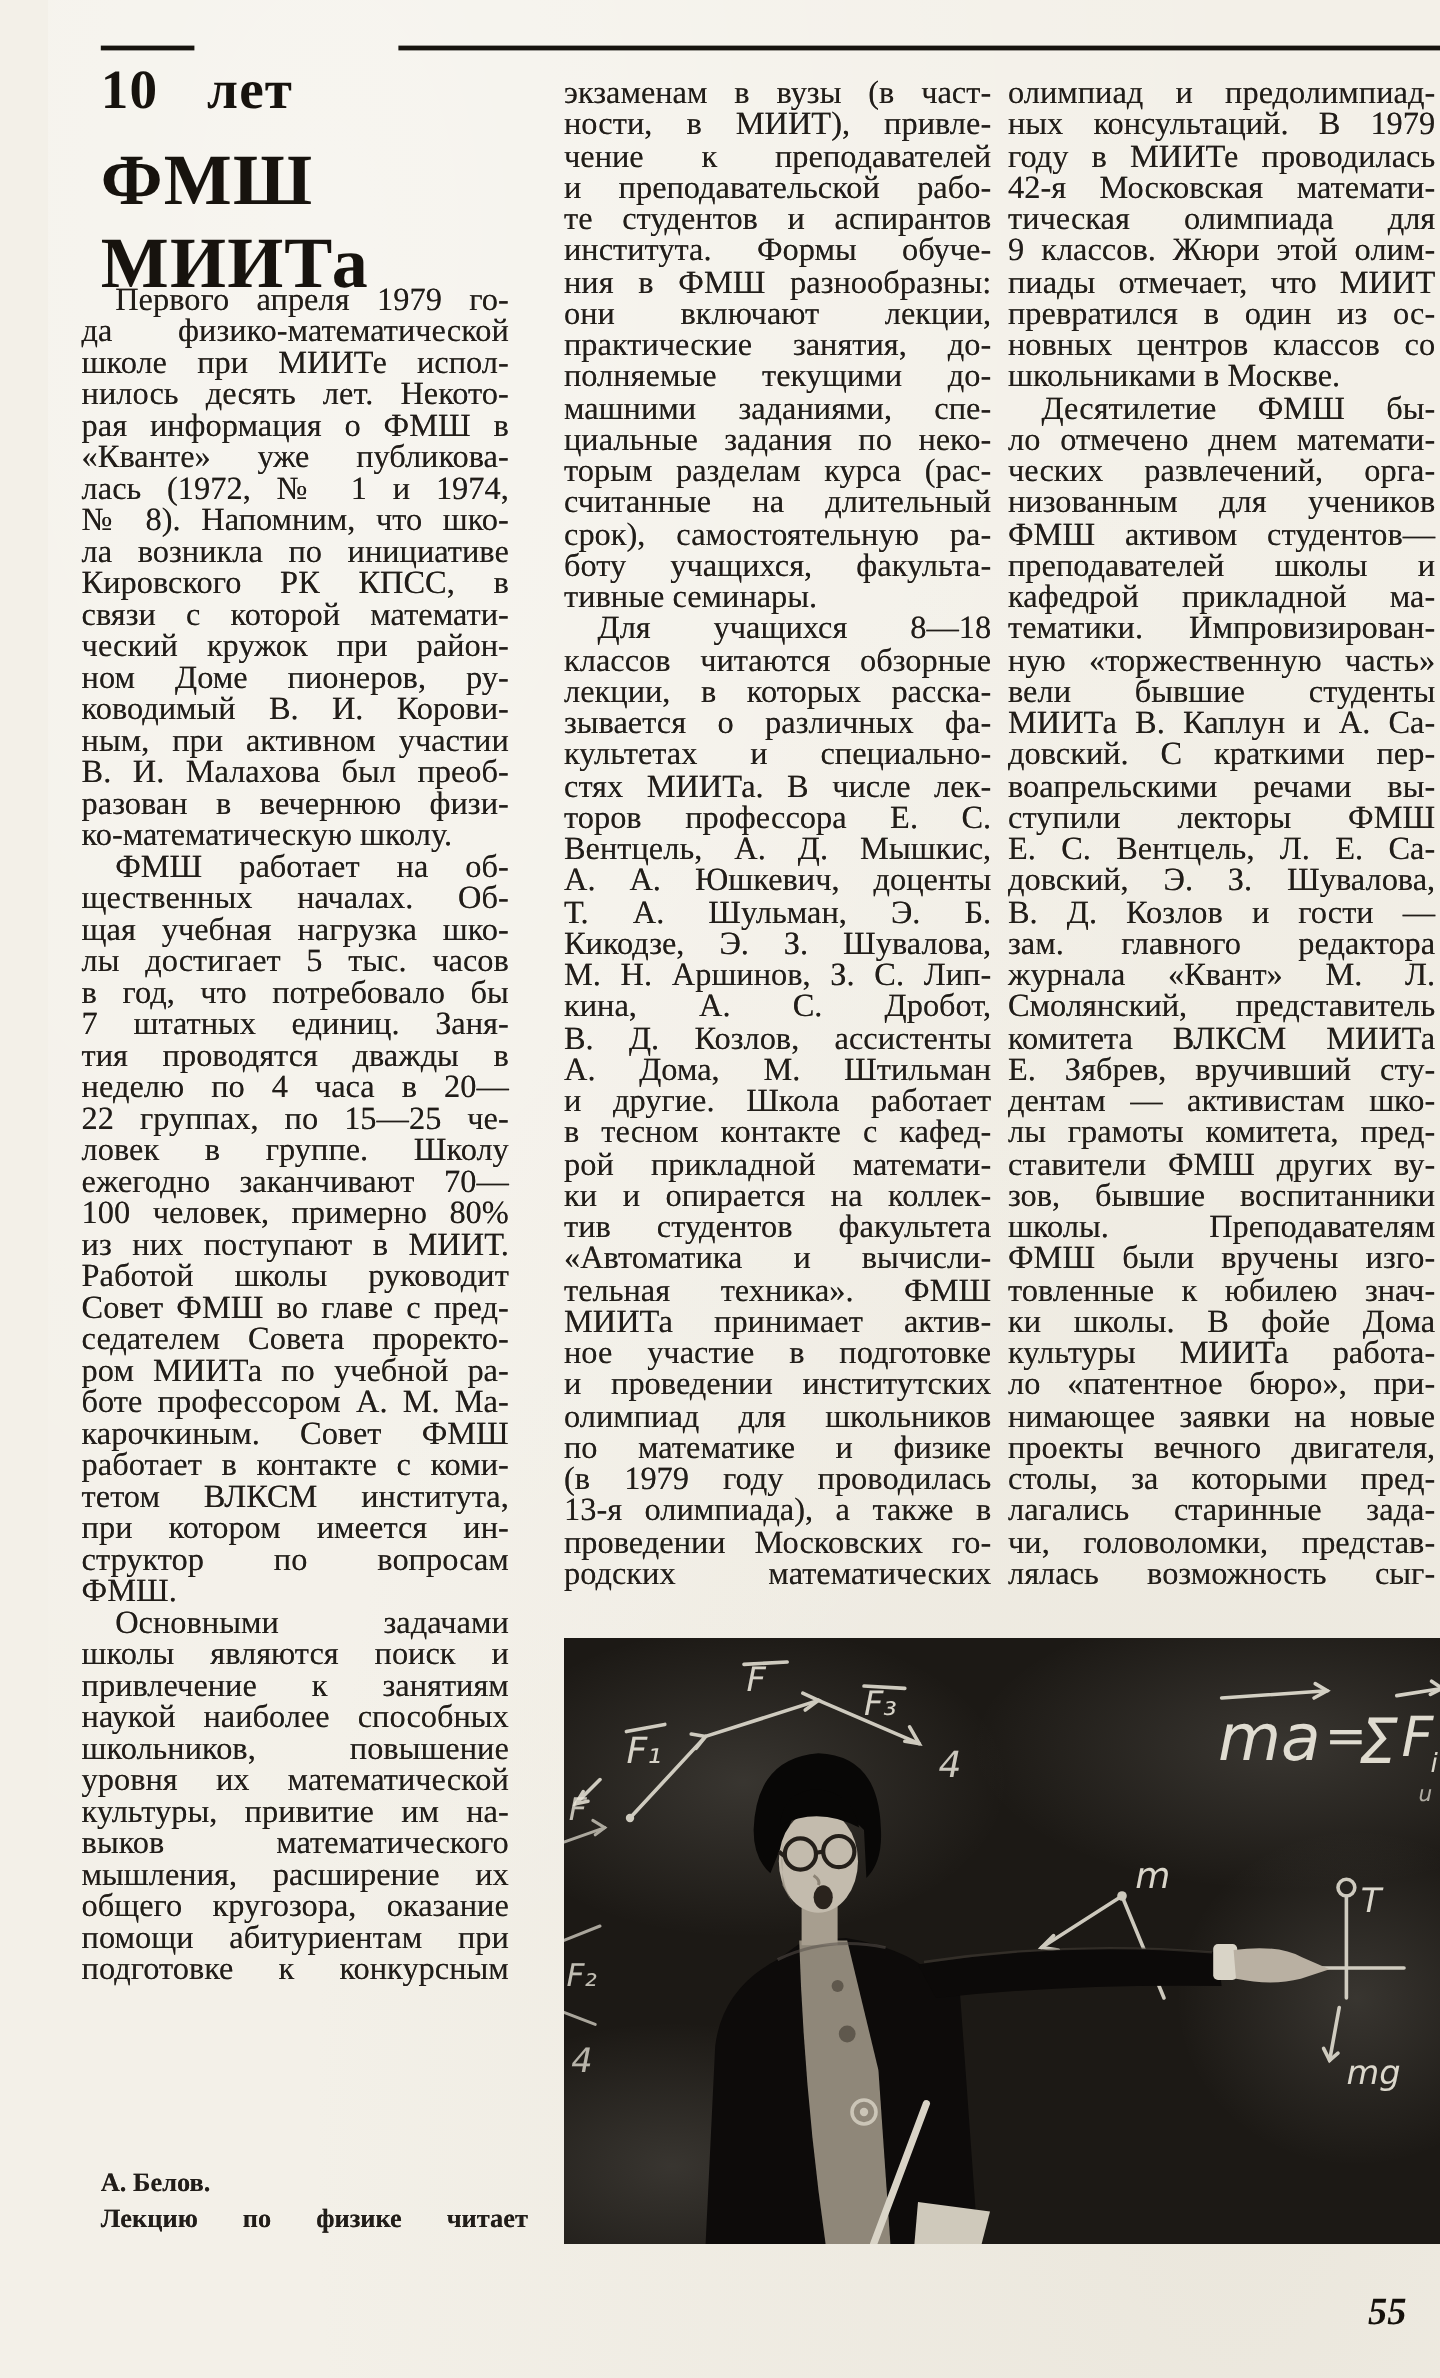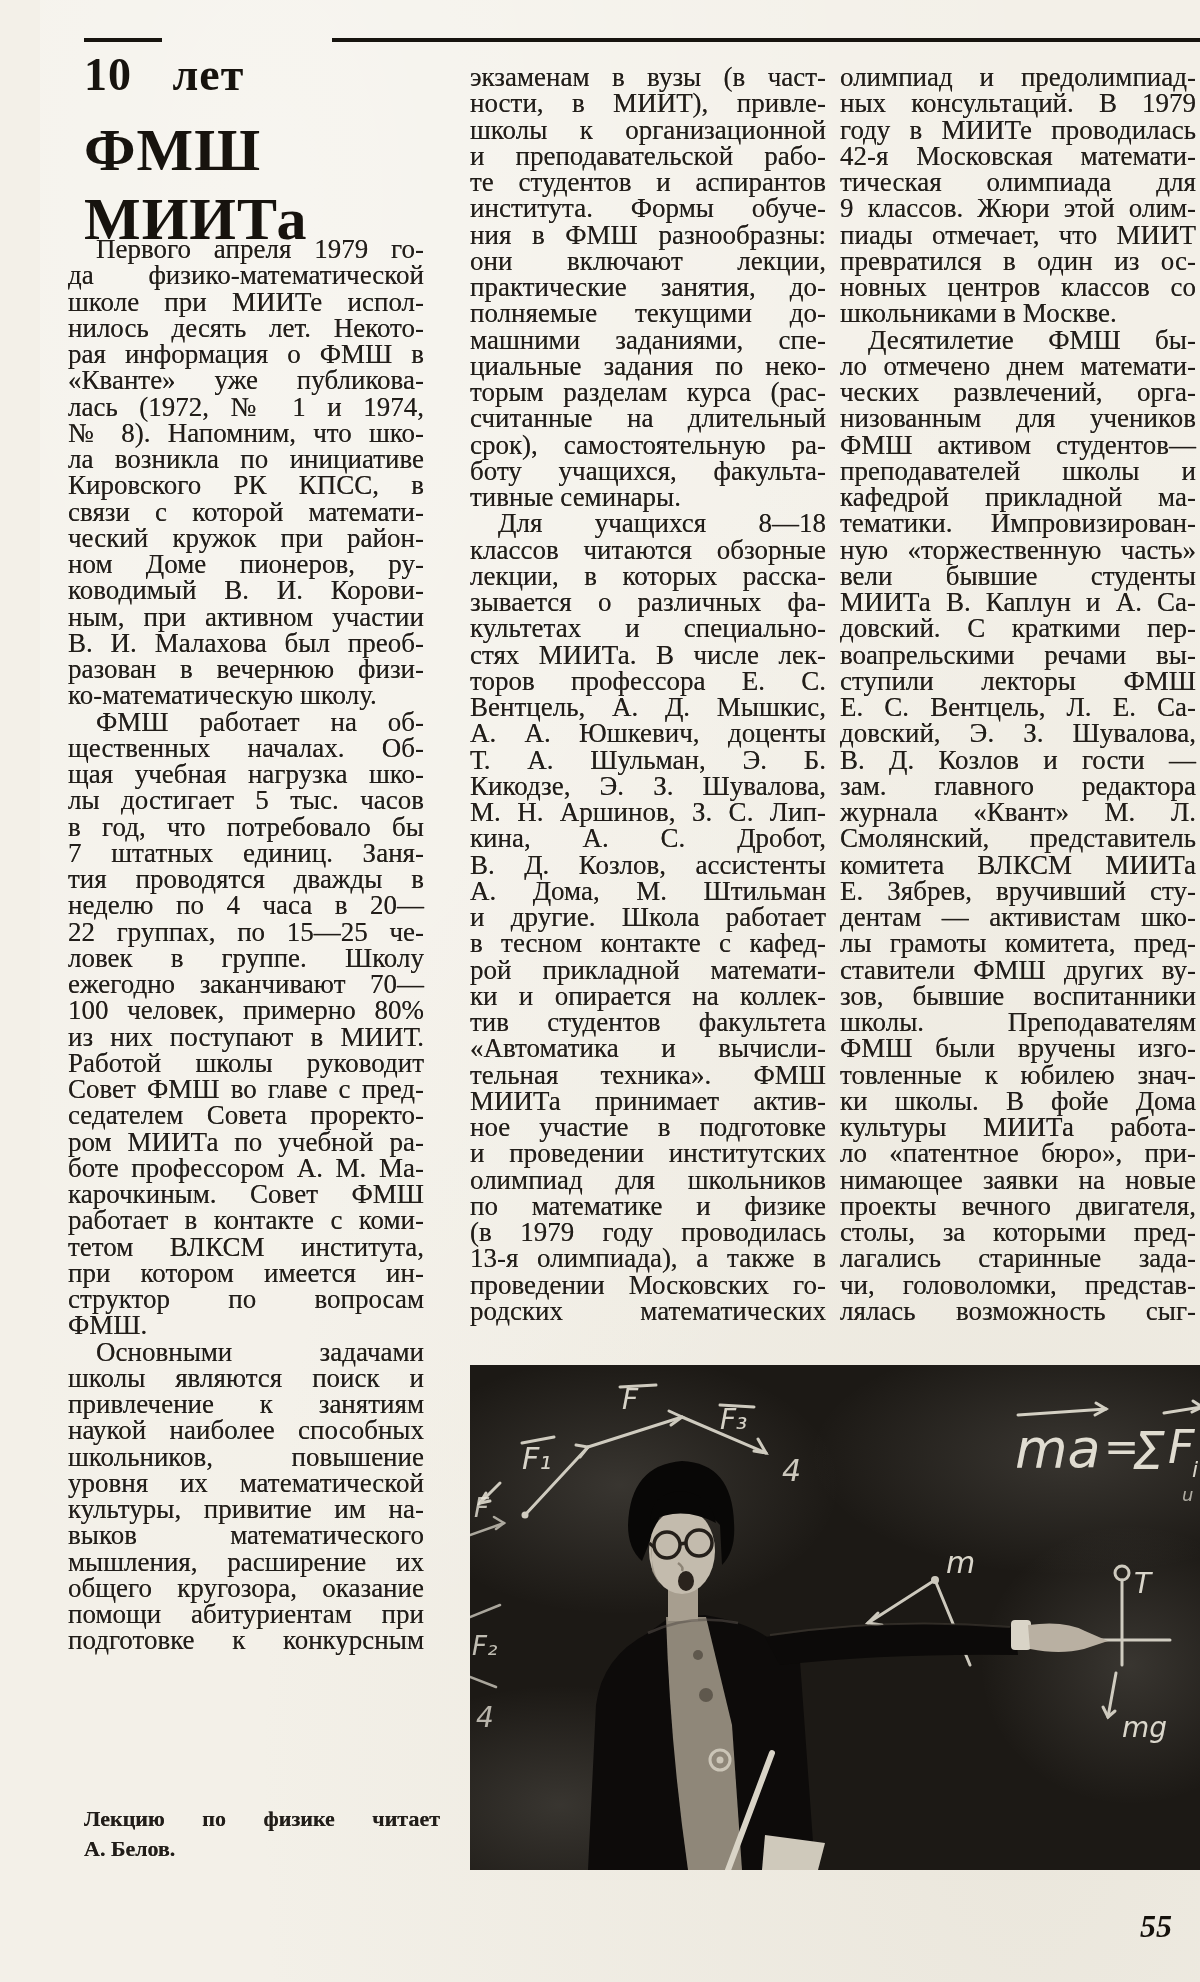--- a/index.html
+++ b/index.html
@@ -99,21 +99,21 @@
       <div class="ln">культуры, привитие им на-</div>
       <div class="ln">выков математического</div>
       <div class="ln">мышления, расширение их</div>
       <div class="ln">общего кругозора, оказание</div>
       <div class="ln">помощи абитуриентам при</div>
       <div class="ln">подготовке к конкурсным</div>
     </div>
   <div class="col col2">
       <div class="ln">экзаменам в вузы (в част-</div>
       <div class="ln">ности, в МИИТ), привле-</div>
-      <div class="ln">школы к организационной</div>
+      <div class="ln">чение к преподавателей</div>
       <div class="ln">и преподавательской рабо-</div>
       <div class="ln">те студентов и аспирантов</div>
       <div class="ln">института. Формы обуче-</div>
       <div class="ln">ния в ФМШ разнообразны:</div>
       <div class="ln">они включают лекции,</div>
       <div class="ln">практические занятия, до-</div>
       <div class="ln">полняемые текущими до-</div>
       <div class="ln">машними заданиями, спе-</div>
       <div class="ln">циальные задания по неко-</div>
       <div class="ln">торым разделам курса (рас-</div>
@@ -321,19 +321,19 @@
 
         <path d="M258,505 L302,388" stroke="#d9d4c7" stroke-width="6" stroke-linecap="round"></path>
         <path d="M295,470 L355,478 L348,505 L292,505 Z" fill="#cfc9bb"></path>
 
         <path d="M178,268 Q220,248 268,258" stroke="#57514a" stroke-width="2.5" fill="none" opacity="0.55"></path>
       </g>
     </svg>
   </div>
 
   <div class="caption">
+    <div class="ln end">А. Белов.</div>
     <div class="ln">Лекцию по физике читает</div>
-    <div class="ln end">А. Белов.</div>
   </div>
 
   <div class="pageno">55</div>
 
 </div>
 
 </body></html>

